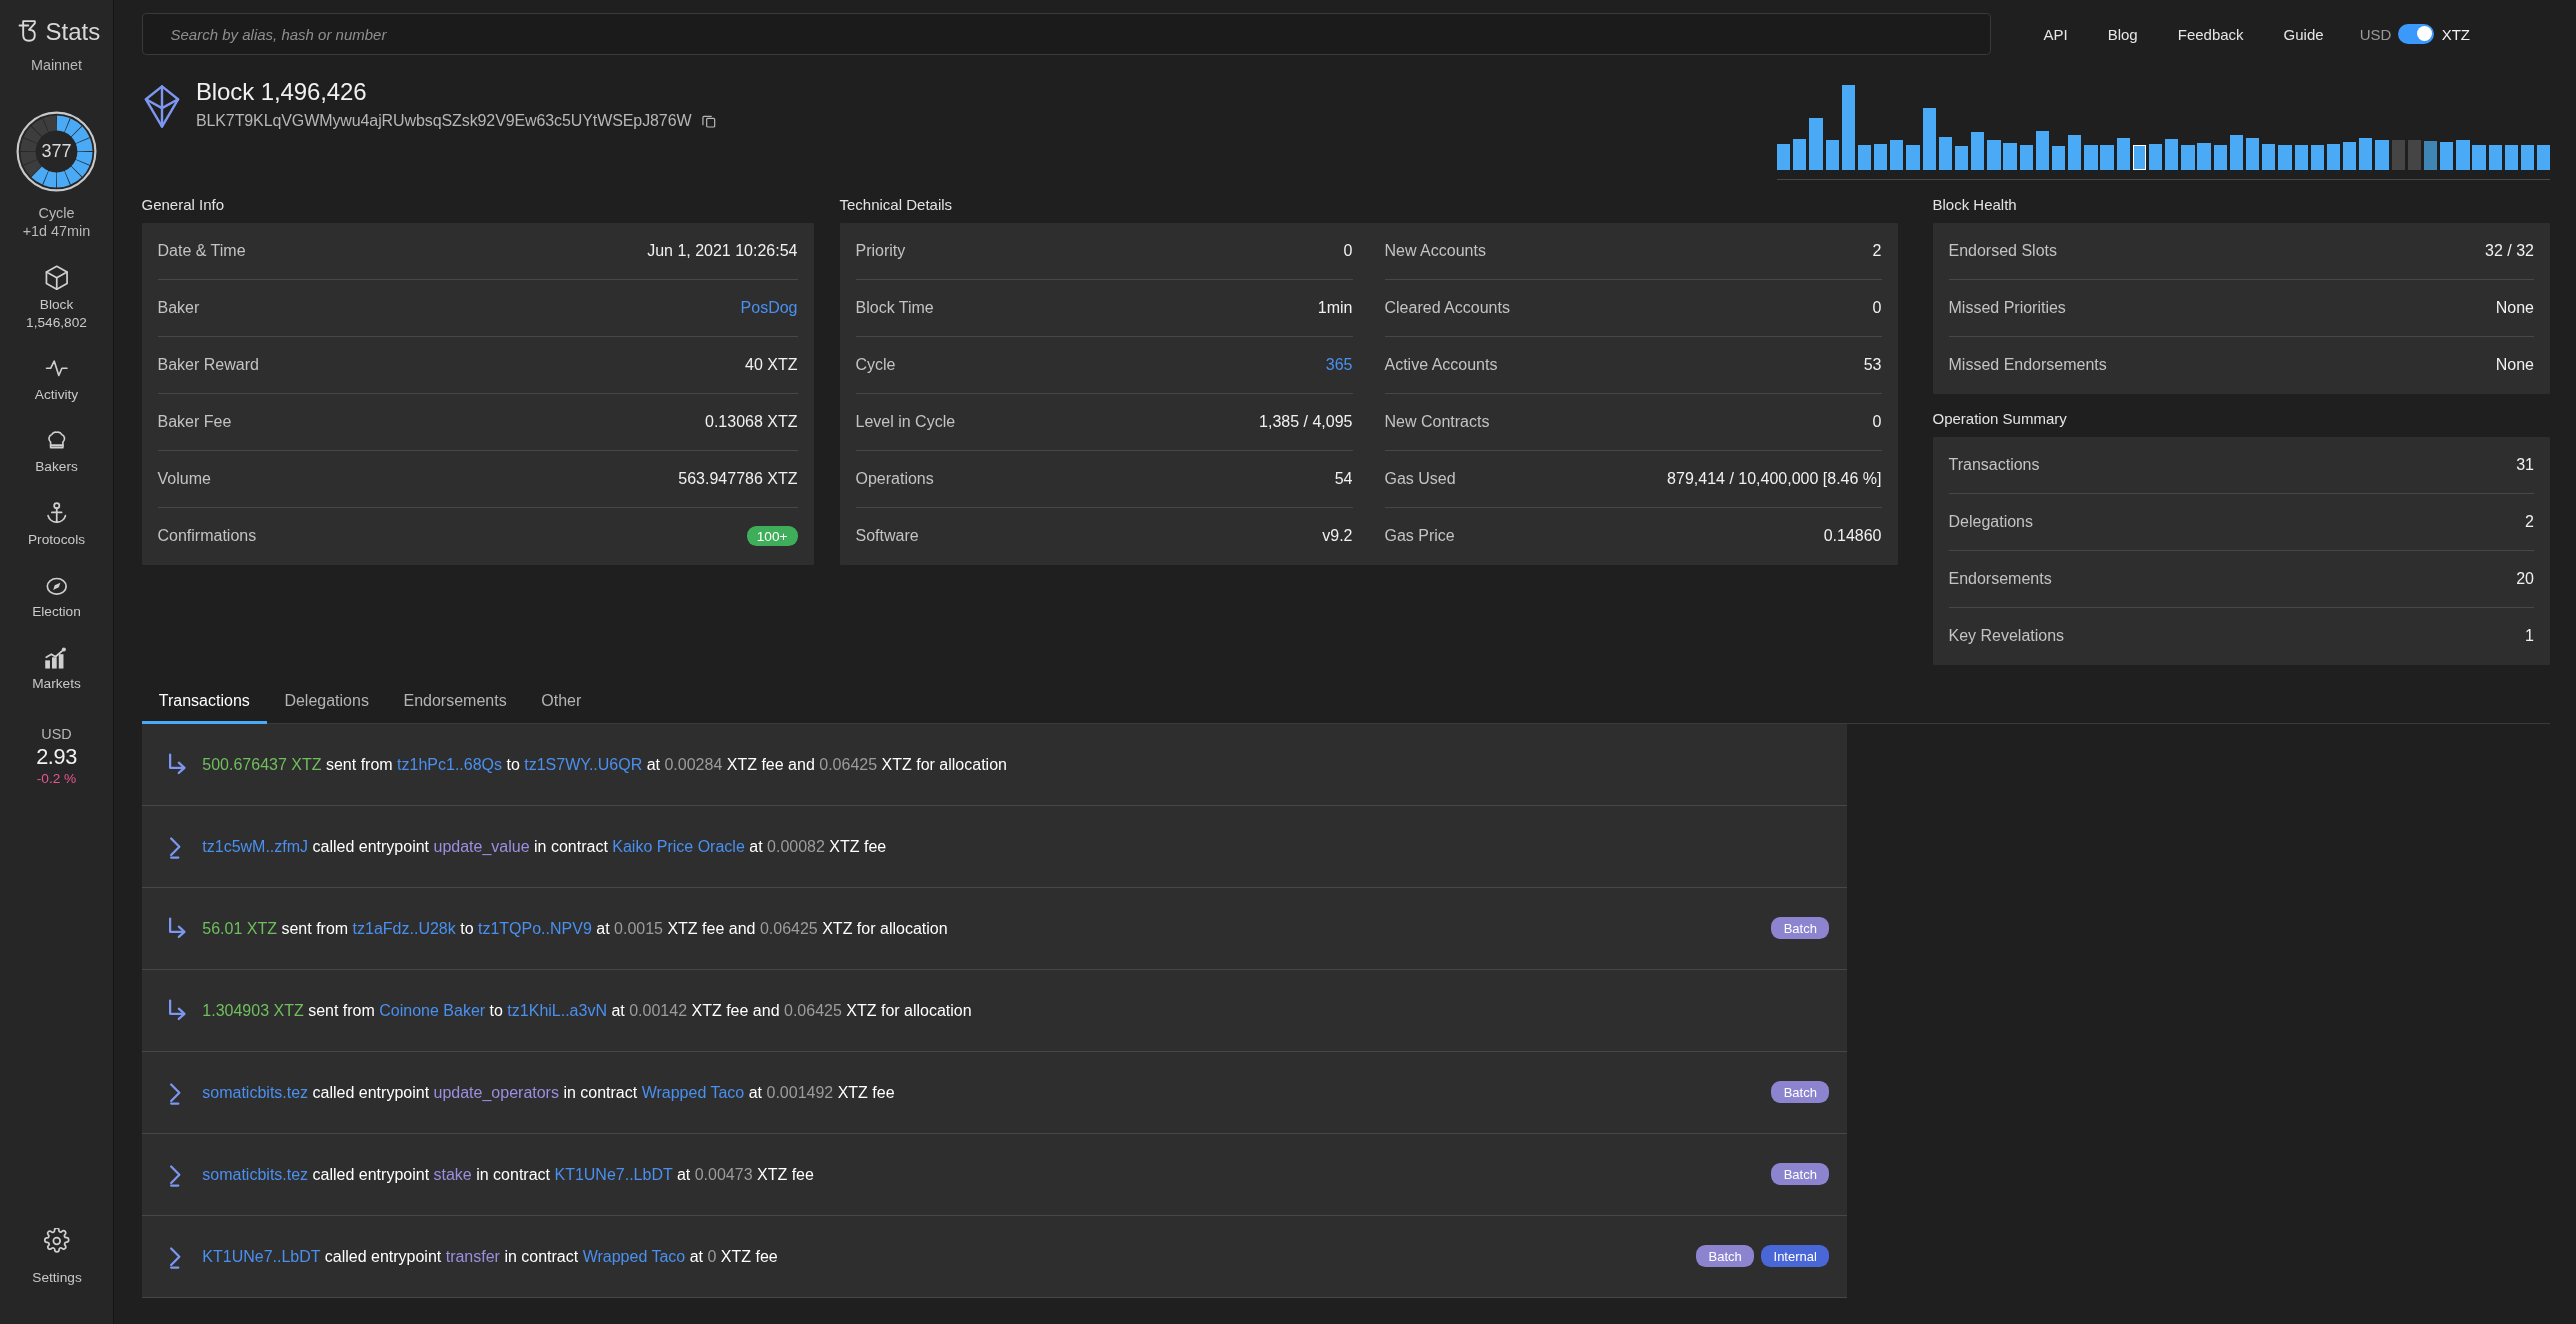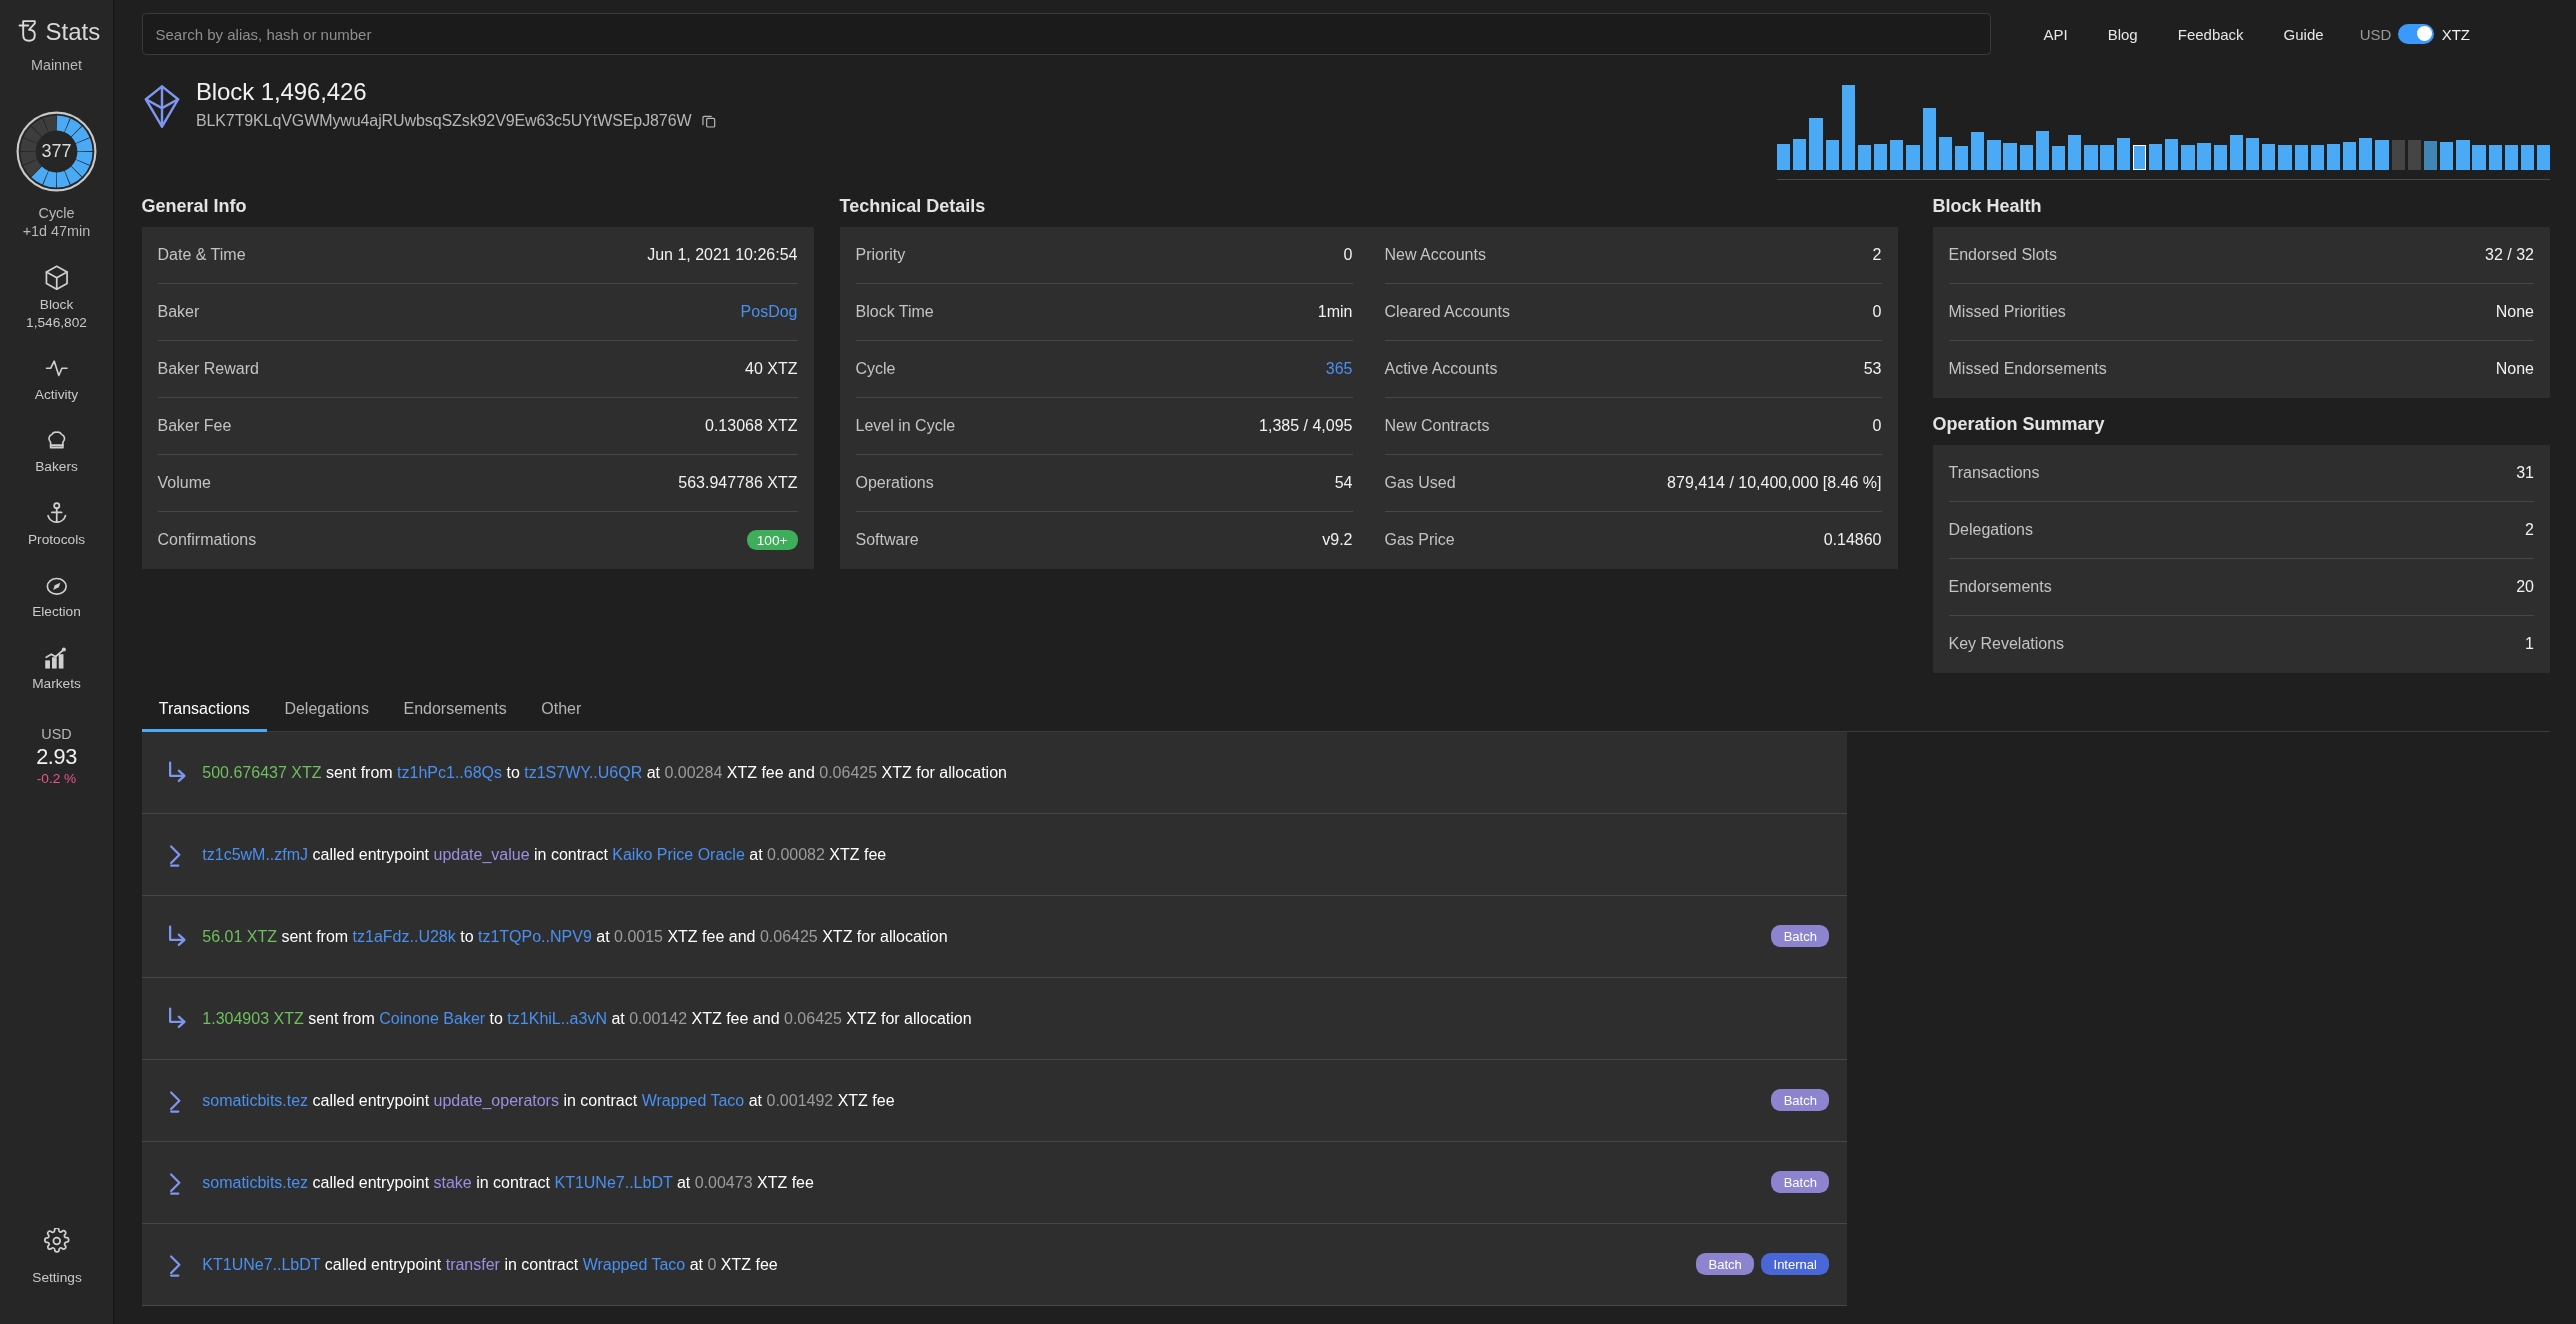--- a/index.html
+++ b/index.html
@@ -55,23 +55,24 @@
   
   #main { flex: 1; height: 1325px; position: relative; overflow: hidden; background: #1f1f1f; }
 
   
   #topbar {
     height: 68px; display: flex; align-items: center; padding: 0 24.6px 0 27.5px; gap: 0;
   }
   #search {
     width: 1849px; height: 42px;
     background: #1b1b1b; border: 0.7px solid #3a3a3a; border-radius: 4.3px;
-    color: #eab308; font-size: 15px; padding: 0 13px;
+    color: #eab308; font-size: 15px; padding: 0 28px;
     font-family: "Liberation Sans", sans-serif;
     outline: none;
+    font-style: italic;
   }
   #search::placeholder { color: #8e8e8e; }
   .top-links { display: flex; align-items: center; gap: 0; margin-left: 33px; }
   .top-link { font-size: 15px; color: #e6e6e6; padding: 0 20px; cursor: pointer; white-space: nowrap; }
   .cur-toggle { display: flex; align-items: center; gap: 7.2px; margin-left: 16px; margin-right: 2.9px; }
   .cur-lbl { font-size: 15px; color: #9a9a9a; }
   .cur-lbl.active { color: #f0f0f0; }
   .switch {
     width: 36px; height: 19.5px; border-radius: 10px; background: #3b99fc;
     position: relative; cursor: pointer; flex: 0 0 36px;
@@ -97,21 +98,21 @@
   .spark-bars .b.mid { background: #3f86b4; }
   .spark-bars .b.sel { outline: 1.4px solid #ffffff; outline-offset: -1.4px; }
   .spark-rule { height: 0.7px; background: #4a4a4a; margin-top: 8.7px; }
 
   
   #cards { display: flex; padding: 16px 26px 0 27.5px; gap: 0; align-items: flex-start; }
   .col-gen { width: 672px; flex: 0 0 672px; }
   .col-tech { width: 1058px; flex: 0 0 1058px; margin-left: 26px; }
   .col-health { flex: 1; margin-left: 35px; }
 
-  .sec-title { font-size: 18px; color: #e3e3e3; margin-bottom: 10px; font-weight: bold; }
+  .sec-title { font-size: 15px; color: #e3e3e3; margin-bottom: 10px; }
   .card { background: #2e2e2e; border-radius: 1px; padding: 0 16px; }
   .tech-card { display: flex; }
   .tech-half { flex: 1 1 50%; padding: 0 16px; }
   .tech-card { padding: 0; }
 
   .row {
     display: flex; align-items: center; justify-content: space-between;
     height: 57px; border-bottom: 0.7px solid #474747; gap: 14.4px;
   }
   .row:last-child { border-bottom: none; }

